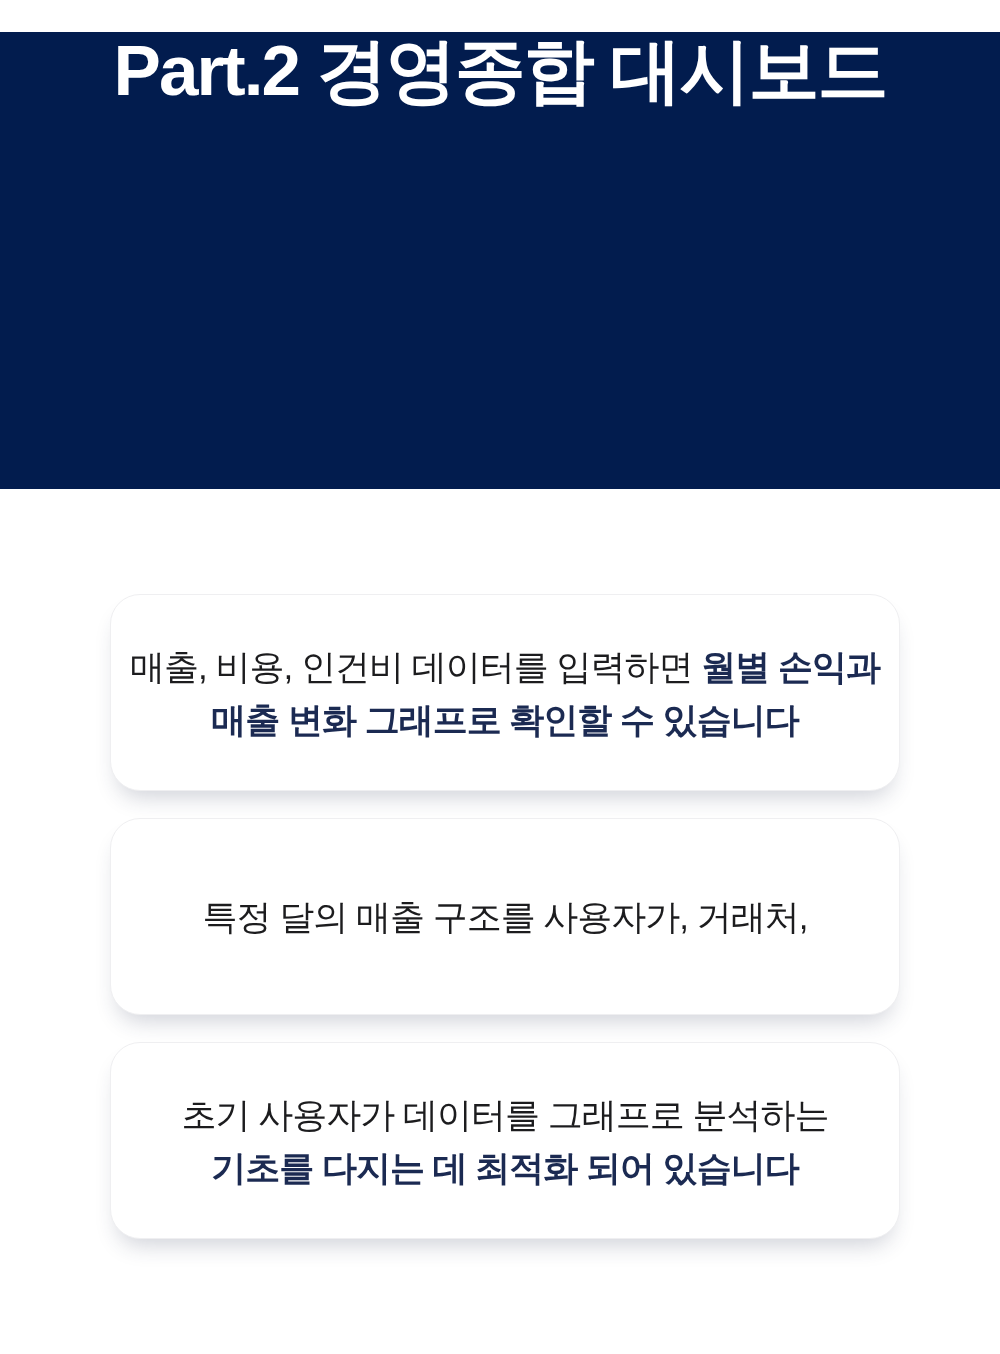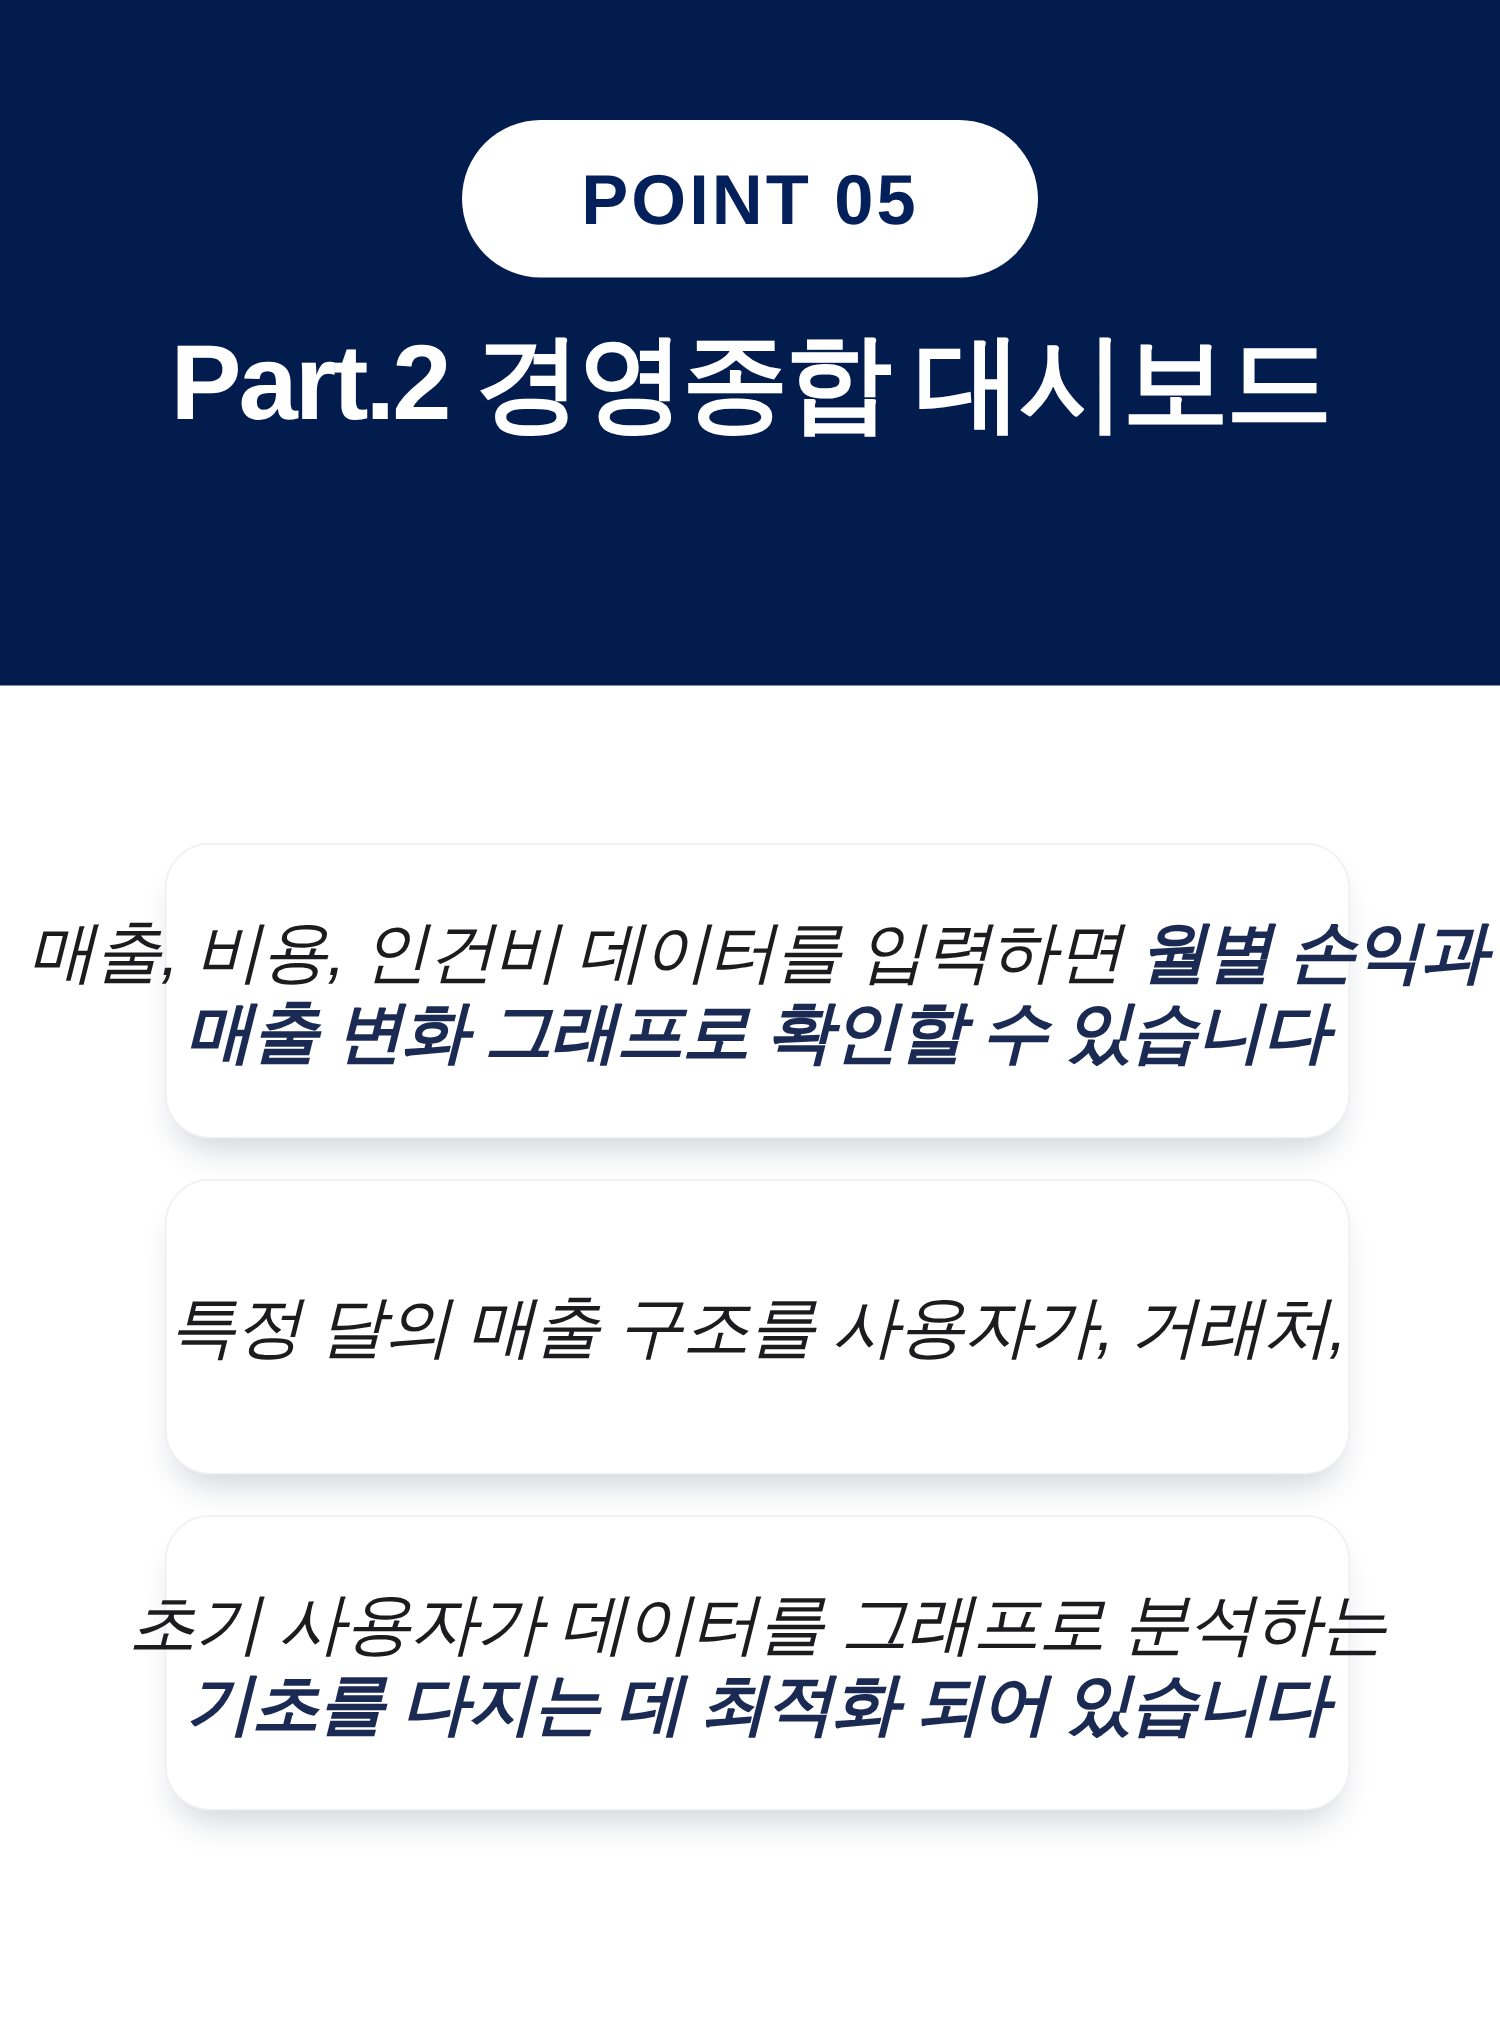--- a/index.html
+++ b/index.html
@@ -57,36 +57,34 @@
     border: 1px solid #efeff1;
     border-radius: 30px;
     box-shadow: 0 14px 22px -8px rgba(40, 50, 80, 0.22);
     display: flex;
     flex-direction: column;
     align-items: center;
     justify-content: center;
     text-align: center;
   }
   .card-line {
-    font-size: 45px;
+    font-size: 35px;
     line-height: 53px;
     letter-spacing: -1px;
     color: #1c1c1e;
     font-weight: 500;
     white-space: nowrap;
-    font-style: italic;
   }
   .seg-regular { color: #1c1c1e; font-weight: 500; }
   .seg-bold    { color: #1b2a52; font-weight: 800; }
 </style>
 </head>
 <body>
 
 <div class="hero">
-  <div class="point-badge">POINT 05</div>
   <div class="hero-title">Part.2 경영종합 대시보드</div>
 </div>
 
 <div class="cards">
 
   <div class="card">
     <div class="card-line">
       <span class="seg-regular">매출, 비용, 인건비 데이터를 입력하면 </span><span class="seg-bold">월별 손익과</span>
     </div>
     <div class="card-line">

